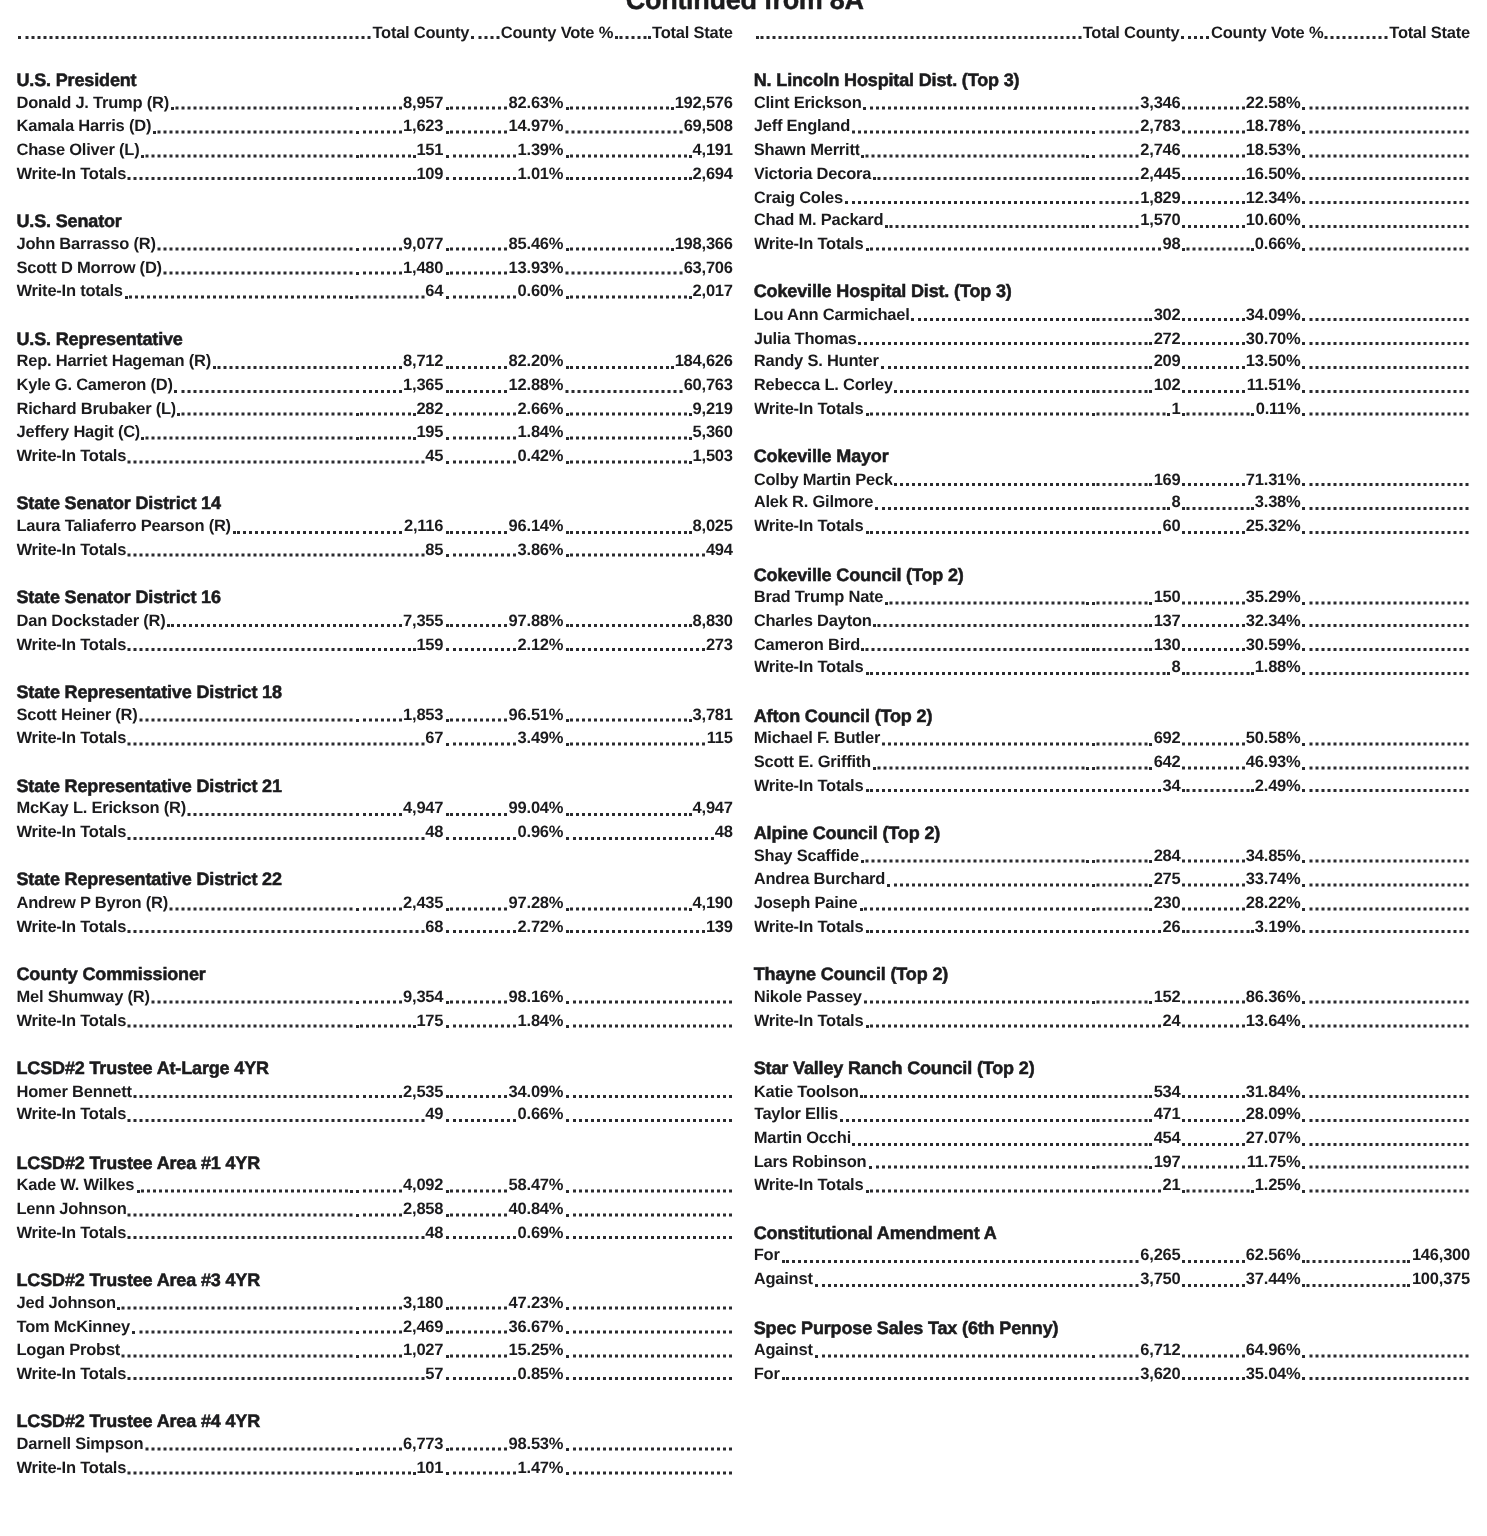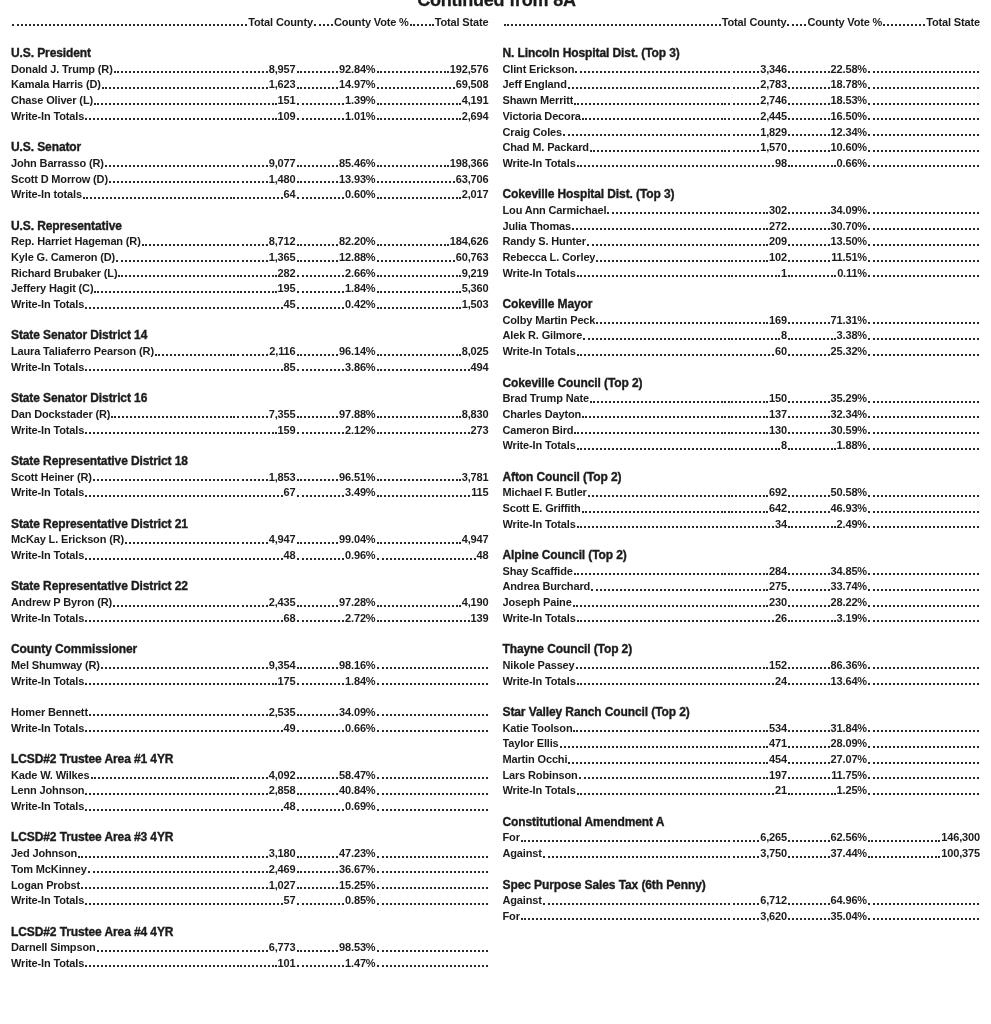--- a/index.html
+++ b/index.html
@@ -72,21 +72,21 @@
           <div class="sec-h">U.S. President</div>
           <div class="row">
             <span class="nm">Donald J. Trump (R)</span>
             <span class="dots"></span>
             <span class="cell cc">
               <span class="dots"></span>
               <span class="num">8,957</span>
             </span>
             <span class="cell pc">
               <span class="dots"></span>
-              <span class="num">92.84%</span>
+              <span class="num">82.63%</span>
             </span>
             <span class="cell sc">
               <span class="dots"></span>
               <span class="num">192,576</span>
             </span>
           </div>
           <div class="row">
             <span class="nm">Kamala Harris (D)</span>
             <span class="dots"></span>
             <span class="cell cc">
@@ -473,20 +473,21 @@
               <span class="dots"></span>
               <span class="num">1.84%</span>
             </span>
             <span class="cell sc">
               <span class="dots"></span>
               <span class="num"></span>
             </span>
           </div>
         </div>
         <div class="sec">
+          <div class="sec-h">LCSD#2 Trustee At-Large 4YR</div>
           <div class="row">
             <span class="nm">Homer Bennett</span>
             <span class="dots"></span>
             <span class="cell cc">
               <span class="dots"></span>
               <span class="num">2,535</span>
             </span>
             <span class="cell pc">
               <span class="dots"></span>
               <span class="num">34.09%</span>

